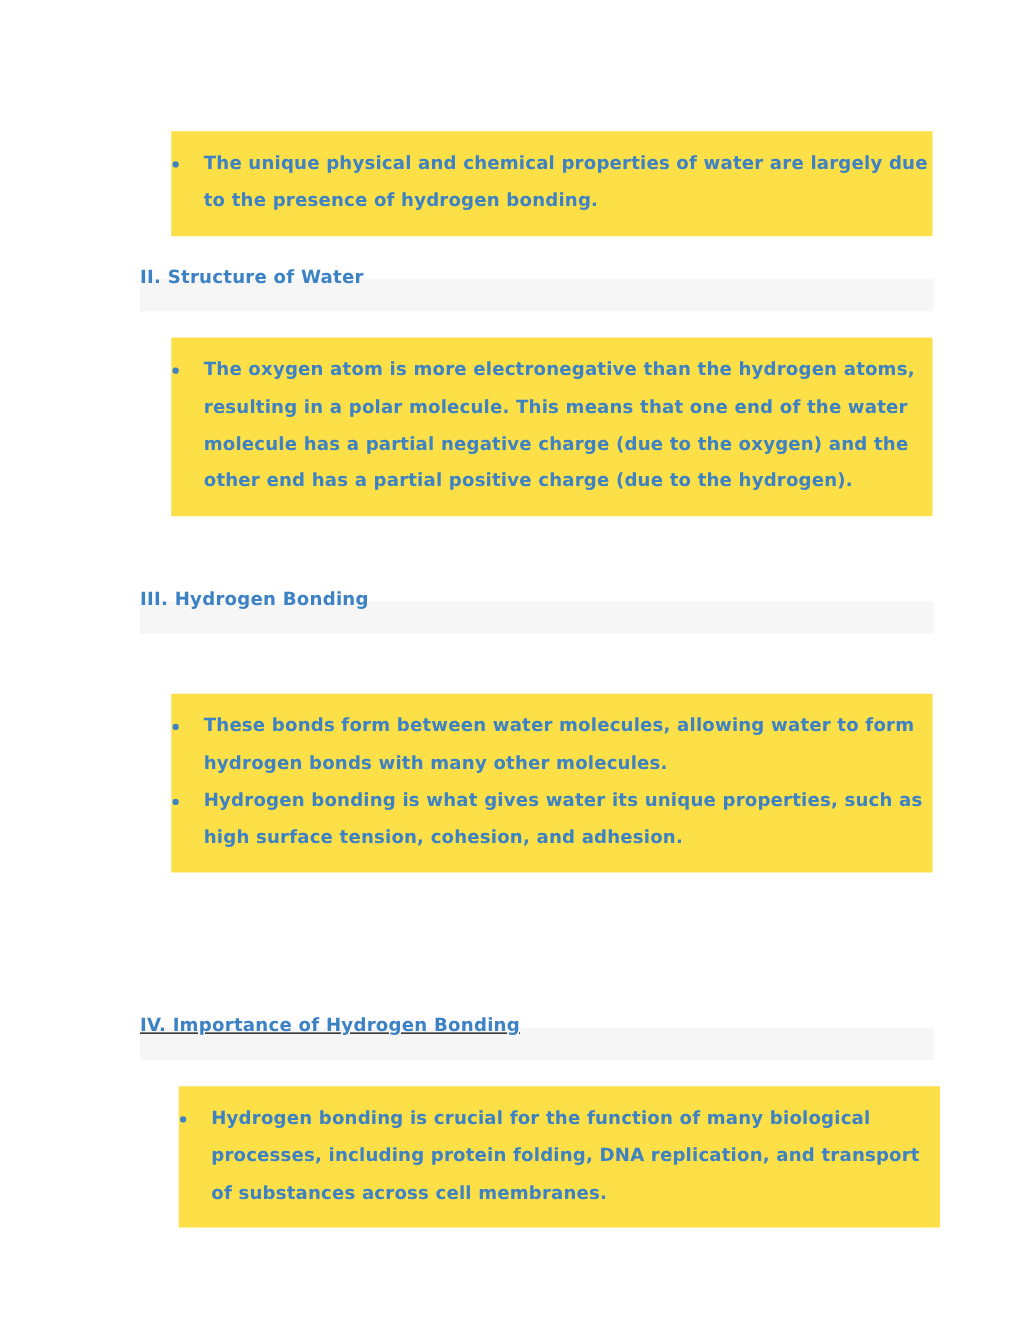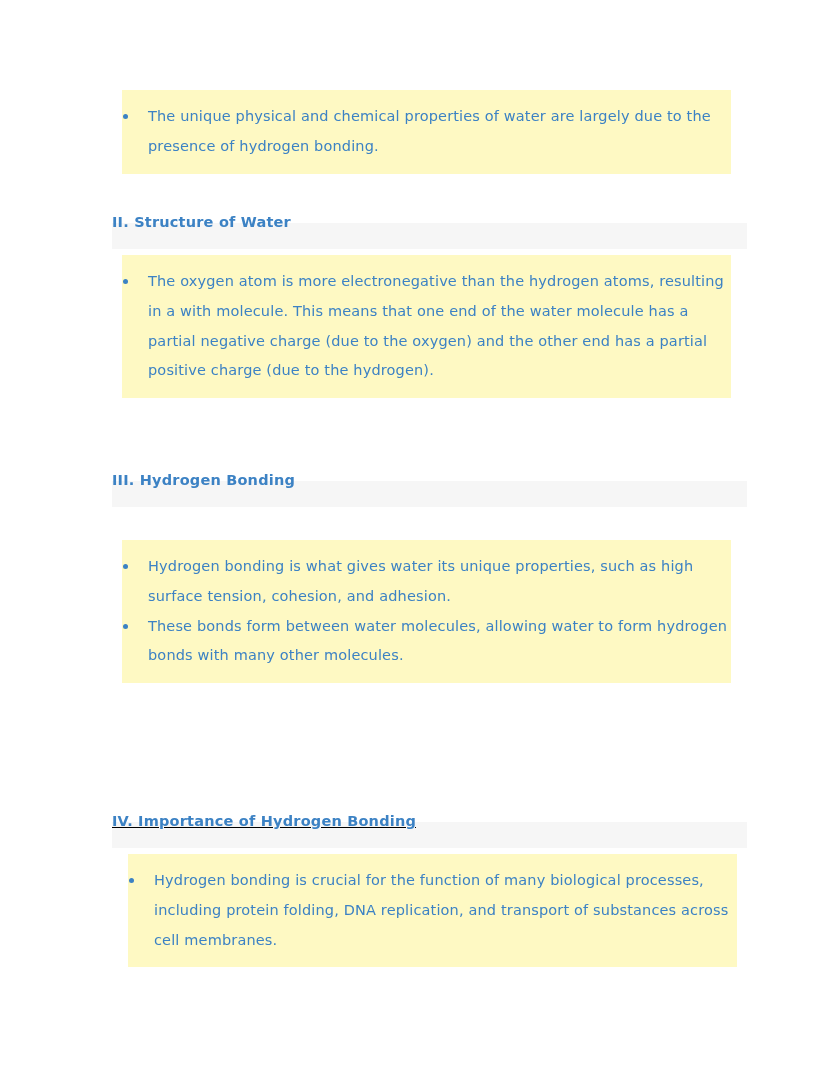--- a/index.html
+++ b/index.html
@@ -51,23 +51,24 @@
     font-size: 14.5px;
     font-weight: bold;
     letter-spacing: 0.2px;
     line-height: 20px;
     white-space: pre;
   }
 
   
   .bullet-block {
     position: relative;
-    margin: 0;
+    margin: 15px;
     padding: 14px 10px 14px 0;
-    background: #fef9c3;
+    background: #fde047;
+    font-weight: bold;
   }
   .bullet-list {
     list-style: none;
     margin: 0;
     padding: 0;
   }
   .bullet-item {
     position: relative;
     margin: 0 0 0 0;
     padding: 0 0 0 148px;
@@ -107,37 +108,37 @@
         </ul>
       </div>
       <div class="section-heading" style="position: absolute; left: 0px; top: 196px; width: 828px;">
         <div class="band" style="top: 11px;"></div>
         <span class="htext">II. Structure of Water</span>
       </div>
       <div class="bullet-block" style="position: absolute; left: 122px; top: 255px; width: 609px; padding: 12px 0px; box-sizing: border-box;">
         <ul class="bullet-list">
           <li class="bullet-item" style="padding-left: 26px;">
             <span class="dot" style="left: 1px;"></span>
-            <span class="txt">The oxygen atom is more electronegative than the hydrogen atoms, resulting in a with molecule. This means that one end of the water molecule has a partial negative charge (due to the oxygen) and the other end has a partial positive charge (due to the hydrogen).</span>
+            <span class="txt">The oxygen atom is more electronegative than the hydrogen atoms, resulting in a polar molecule. This means that one end of the water molecule has a partial negative charge (due to the oxygen) and the other end has a partial positive charge (due to the hydrogen).</span>
           </li>
         </ul>
       </div>
       <div class="section-heading" style="position: absolute; left: 0px; top: 454px; width: 828px;">
         <div class="band" style="top: 11px;"></div>
         <span class="htext">III. Hydrogen Bonding</span>
       </div>
       <div class="bullet-block" style="position: absolute; left: 122px; top: 540px; width: 609px; padding: 12px 0px; box-sizing: border-box;">
         <ul class="bullet-list">
           <li class="bullet-item" style="padding-left: 26px;">
             <span class="dot" style="left: 1px;"></span>
-            <span class="txt">Hydrogen bonding is what gives water its unique properties, such as high surface tension, cohesion, and adhesion.</span>
+            <span class="txt">These bonds form between water molecules, allowing water to form hydrogen bonds with many other molecules.</span>
           </li>
           <li class="bullet-item" style="padding-left: 26px;">
             <span class="dot" style="left: 1px;"></span>
-            <span class="txt">These bonds form between water molecules, allowing water to form hydrogen bonds with many other molecules.</span>
+            <span class="txt">Hydrogen bonding is what gives water its unique properties, such as high surface tension, cohesion, and adhesion.</span>
           </li>
         </ul>
       </div>
       <div class="section-heading" style="position: absolute; left: 0px; top: 795px; width: 828px; text-decoration: underline;">
         <div class="band" style="top: 11px;"></div>
         <span class="htext">IV. Importance of Hydrogen Bonding</span>
       </div>
       <div class="bullet-block" style="position: absolute; left: 128px; top: 854px; width: 609px; padding: 12px 0px; box-sizing: border-box;">
         <ul class="bullet-list">
           <li class="bullet-item" style="padding-left: 26px;">

